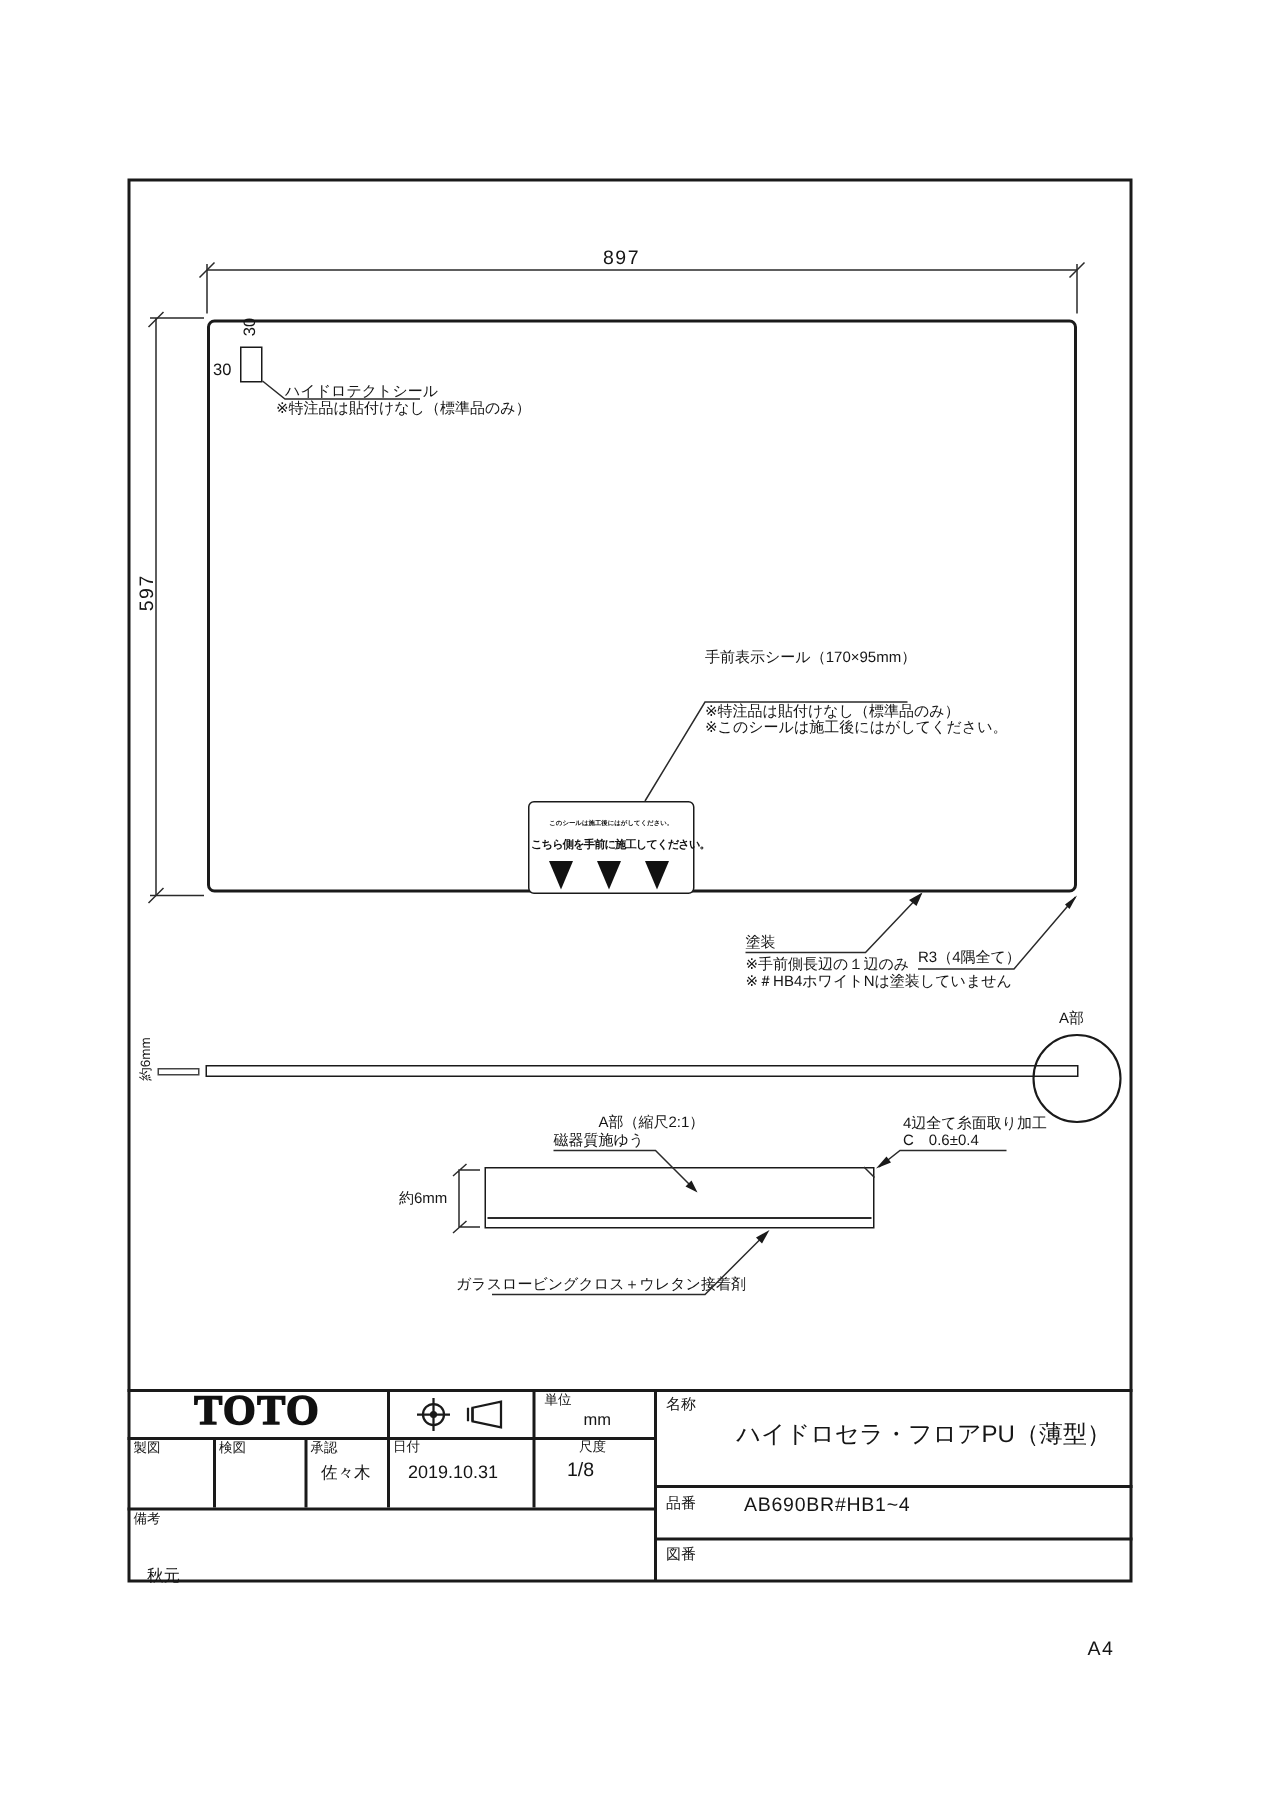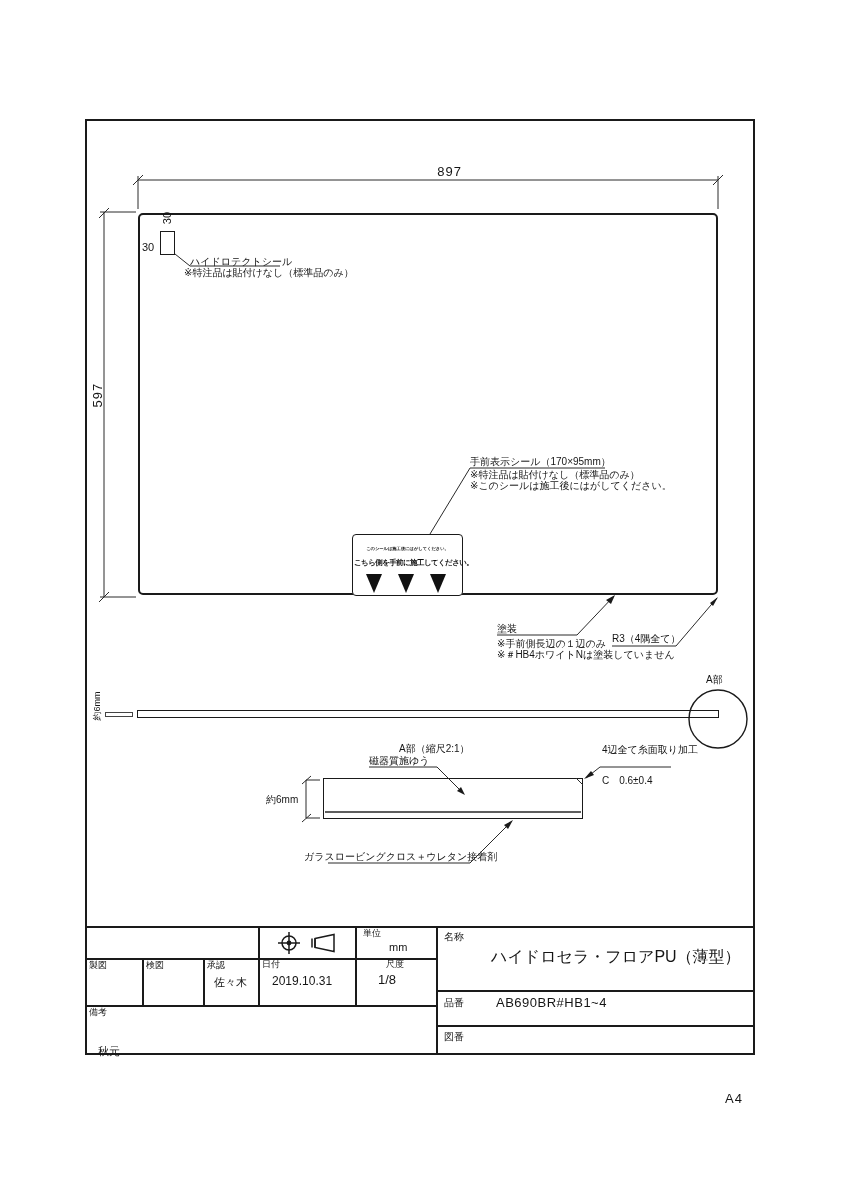--- a/index.html
+++ b/index.html
@@ -39,32 +39,32 @@
 </style>
 </head>
 <body>
 
 <div id="canvas">
 
   <div class="frame"></div>
 
   <div class="plan-rect"></div>
 
-  <div class="t dim" style="left:412px;top:165px;width:50px;text-align:right;">897</div>
+  <div class="t dim" style="left:402px;top:165px;width:50px;text-align:left;">897</div>
 
   <div class="t dim rot" style="left:77px;top:388px;width:42px;">597</div>
 
   <div class="seal-square"></div>
   <div class="t rot" style="left:152px;top:212px;width:30px;font-size:11px;">30</div>
   <div class="t" style="left:142px;top:241px;font-size:11px;">30</div>
 
   <div class="t" style="left:190px;top:256px;">ハイドロテクトシール</div>
   <div class="t" style="left:184px;top:267px;">※特注品は貼付けなし（標準品のみ）</div>
 
-  <div class="t" style="left:470px;top:456px;">手前表示シール（170×95mm）</div>
+  <div class="t" style="left:470px;top:433px;">手前表示シール（170×95mm）</div>
   <div class="t" style="left:470px;top:469px;">※特注品は貼付けなし（標準品のみ）</div>
   <div class="t" style="left:470px;top:480px;">※このシールは施工後にはがしてください。</div>
 
   <div class="sticker-box">
     <div class="sticker-small">このシールは施工後にはがしてください。</div>
     <div class="sticker-main">こちら側を手前に施工してください。</div>
   </div>
 
   <div class="t" style="left:497px;top:623px;text-align:right;">塗装</div>
   <div class="t" style="left:497px;top:638px;">※手前側長辺の１辺のみ</div>
@@ -74,34 +74,35 @@
   <div class="side-stub"></div>
   <div class="side-bar"></div>
   <div class="t small rot" style="left:78px;top:701px;width:40px;">約6mm</div>
   <div class="t" style="left:706px;top:674px;">A部</div>
 
   <div class="t" style="left:399px;top:743px;">A部（縮尺2:1）</div>
   <div class="t" style="left:369px;top:755px;">磁器質施ゆう</div>
   <div class="detail-panel"></div>
   <div class="t" style="left:266px;top:794px;">約6mm</div>
   <div class="t" style="left:602px;top:744px;">4辺全て糸面取り加工</div>
-  <div class="t" style="left:602px;top:755px;margin-top:20px;">C　0.6±0.4</div>
+  <div class="t" style="left:602px;top:755px;">C　0.6±0.4</div>
   <div class="t" style="left:304px;top:851px;">ガラスロービングクロス＋ウレタン接着剤</div>
 
   <div class="tb-line-h" style="left:85px;top:926px;width:670px;height:2px;"></div>
   <div class="tb-line-h" style="left:85px;top:958px;width:351px;"></div>
   <div class="tb-line-h" style="left:85px;top:1005px;width:351px;"></div>
   <div class="tb-line-v" style="left:142px;top:958px;height:47px;"></div>
   <div class="tb-line-v" style="left:203px;top:958px;height:47px;"></div>
   <div class="tb-line-v" style="left:258px;top:926px;height:79px;"></div>
   <div class="tb-line-v" style="left:355px;top:926px;height:79px;"></div>
   <div class="tb-line-v" style="left:436px;top:926px;height:128px;"></div>
   <div class="tb-line-h" style="left:436px;top:990px;width:319px;"></div>
   <div class="tb-line-h" style="left:436px;top:1025px;width:319px;"></div>
 
+  <div class="logo">TOTO</div>
 
   <svg class="abs" style="left:272px;top:930px;" width="78" height="26" viewBox="0 0 78 26">
     <g stroke="#1a1a1a" stroke-width="1.5" fill="none">
       <circle cx="17" cy="13" r="7"></circle>
       <circle cx="17" cy="13" r="2.4" fill="#1a1a1a" stroke="none"></circle>
       <line x1="6" y1="13" x2="28" y2="13"></line>
       <line x1="17" y1="2" x2="17" y2="24"></line>
       <line x1="40" y1="8.5" x2="40" y2="17.5"></line>
       <line x1="43" y1="8.5" x2="43" y2="17.5"></line>
       <path d="M43,8.5 L62,4.5 L62,21.5 L43,17.5 Z"></path>

